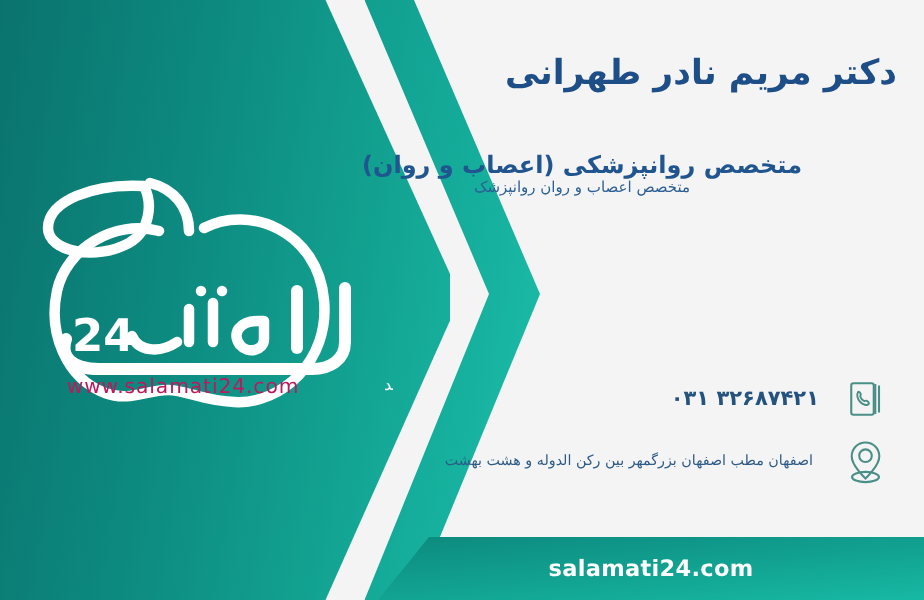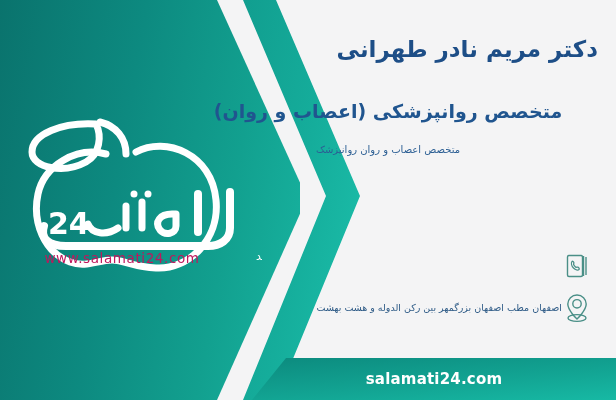--- a/index.html
+++ b/index.html
@@ -98,28 +98,28 @@
     direction: rtl;
     font-family: "DejaVu Sans", "Liberation Sans", sans-serif;
   }
   .specialty {
     position: absolute;
     right: 18px;
     top: 100px;
     width: 420px;
     text-align: center;
     color: #20558f;
-    font-size: 19px;
+    font-size: 16px;
     font-weight: bold;
     direction: rtl;
   }
   .specialty-sub {
     position: absolute;
     right: 18px;
-    top: 144px;
+    top: 120px;
     width: 420px;
     text-align: center;
     color: #2c5f94;
     font-size: 10px;
     direction: rtl;
   }
 
   
   .contact-row {
     position: absolute;
@@ -152,21 +152,21 @@
     font-size: 14px;
     font-weight: bold;
     margin-right: 16px;
     direction: rtl;
     unicode-bidi: isolate;
   }
   .address-text {
     color: #2d5a86;
     font-size: 9.5px;
     line-height: 1.55;
-    margin-right: 0;
+    margin-right: 20px;
     text-align: right;
     direction: rtl;
     max-width: 248px;
   }
 </style>
 </head>
 <body>
 
 <div id="card">
 
@@ -220,20 +220,21 @@
       <svg width="24" height="26" viewBox="0 0 24 26">
         <rect x="2.5" y="2.5" width="15" height="21" rx="1.5" fill="none" stroke="#4a8f87" stroke-width="1.4"></rect>
         <line x1="18.5" y1="3" x2="18.5" y2="23" stroke="#4a8f87" stroke-width="1.4"></line>
         <line x1="21" y1="4" x2="21" y2="22" stroke="#4a8f87" stroke-width="1.4"></line>
         <path d="M7 8.5 C 6 10, 6.5 13, 8.5 15 C 10.5 17, 13 17.5, 14 16.5
                  C 14.8 15.7, 13.6 14.6, 12.8 14.2 C 12 13.8, 11.4 14.6, 10.8 14.2
                  C 9.9 13.6, 9 12.6, 8.6 11.6 C 8.3 10.9, 9.1 10.4, 8.8 9.6
                  C 8.5 8.8, 7.6 7.8, 7 8.5 Z" fill="none" stroke="#4a8f87" stroke-width="1.3" stroke-linejoin="round"></path>
       </svg>
     </div>
+    <div class="phone-number">۳۲۶۸۷۴۲۱ ۰۳۱</div>
   </div>
 
   <div class="contact-row addr-row">
     <div class="icon-box">
       <svg width="28" height="32" viewBox="0 0 28 32">
         <path d="M14 3 C 8.8 3, 4.8 7, 4.8 12.1 C 4.8 18.5, 14 27, 14 27
                  C 14 27, 23.2 18.5, 23.2 12.1 C 23.2 7, 19.2 3, 14 3 Z" fill="none" stroke="#4a8f87" stroke-width="1.4"></path>
         <circle cx="14" cy="11.8" r="4.2" fill="none" stroke="#4a8f87" stroke-width="1.4"></circle>
         <ellipse cx="14" cy="26" rx="9" ry="3.4" fill="none" stroke="#4a8f87" stroke-width="1.4"></ellipse>
       </svg>

